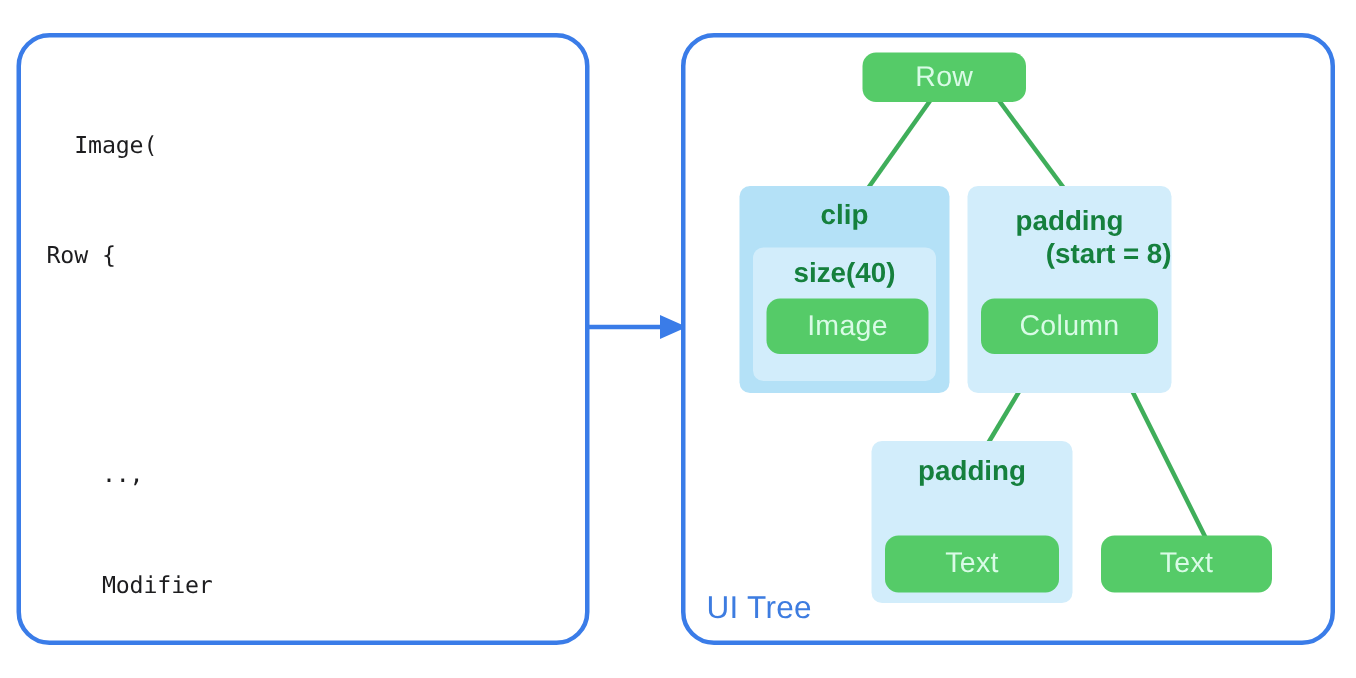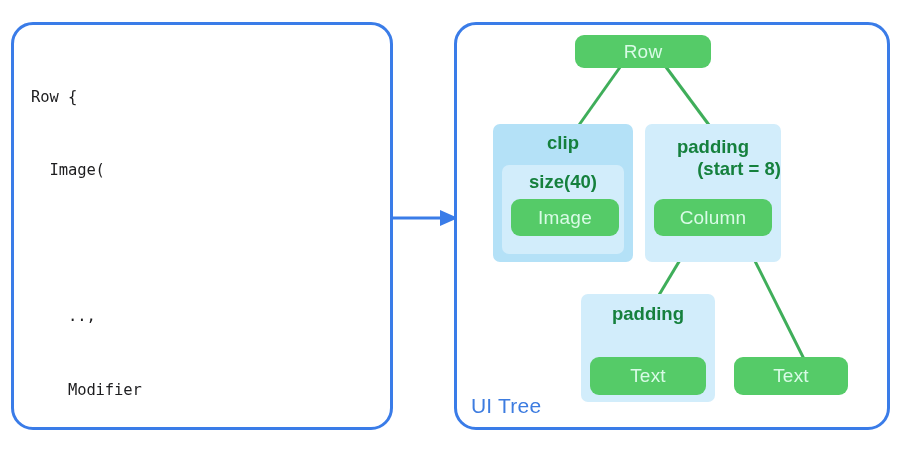--- a/index.html
+++ b/index.html
@@ -117,22 +117,22 @@
     font-weight: normal;
     color: #3d7ce0;
     letter-spacing: 0.2px;
   }
 </style>
 </head>
 <body>
 
 <div class="panel" id="code-panel">
   <div class="code-body">
+    <div class="code-line">  Image(</div>
     <div class="code-line">Row {</div>
-    <div class="code-line">  Image(</div>
     <div class="code-line"></div>
     <div class="code-line">    .., </div>
     <div class="code-line">    Modifier</div>
     <div class="code-line"></div>
     
     
     
     
     
     
@@ -157,21 +157,21 @@
 
     <line x1="166" y1="38" x2="122" y2="100" stroke="#3fae5a" stroke-width="3"></line>
 
     <line x1="206" y1="38" x2="252" y2="100" stroke="#3fae5a" stroke-width="3"></line>
 
     <line x1="232" y1="220" x2="202" y2="270" stroke="#3fae5a" stroke-width="3"></line>
 
     <line x1="290" y1="220" x2="348" y2="336" stroke="#3fae5a" stroke-width="3"></line>
   </svg>
 
-  <div class="node node-green" style="left:118px; top:10px; width:136px; height:33px;">
+  <div class="node node-green" style="left:118px; top:10px; width:109px; height:33px;">
     <span>Row</span>
   </div>
 
   <div class="node node-mod mod-outer" style="left:36px; top:99px; width:140px; height:138px; display:block;">
     <div class="mod-label" style="top:8px;">clip</div>
 
     <div class="node node-mod mod-inner" style="left:9px; top:41px; width:122px; height:89px; display:block;">
       <div class="mod-label" style="top:6px;">size(40)</div>
 
       <div class="node node-green" style="left:9px; top:34px; width:108px; height:37px;">

